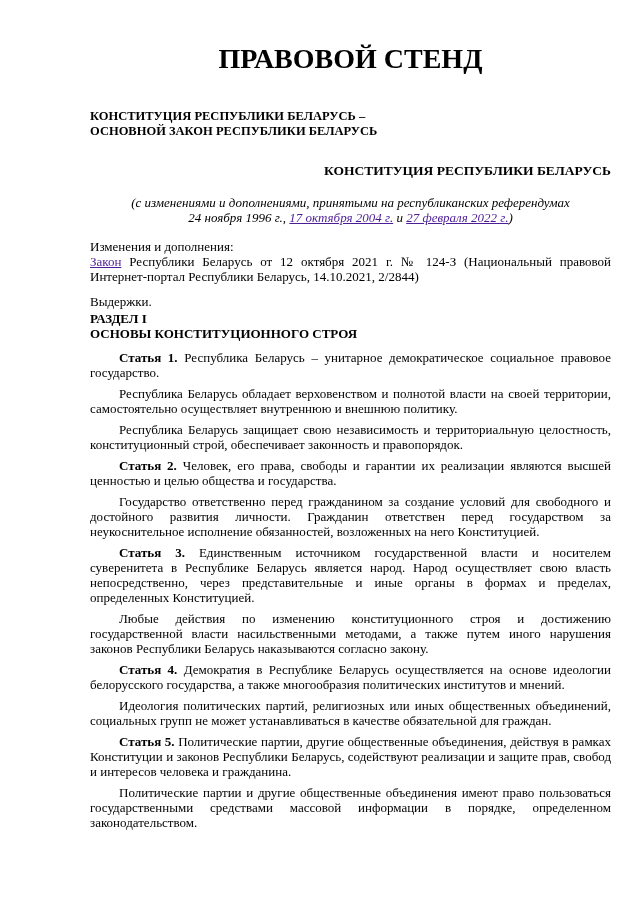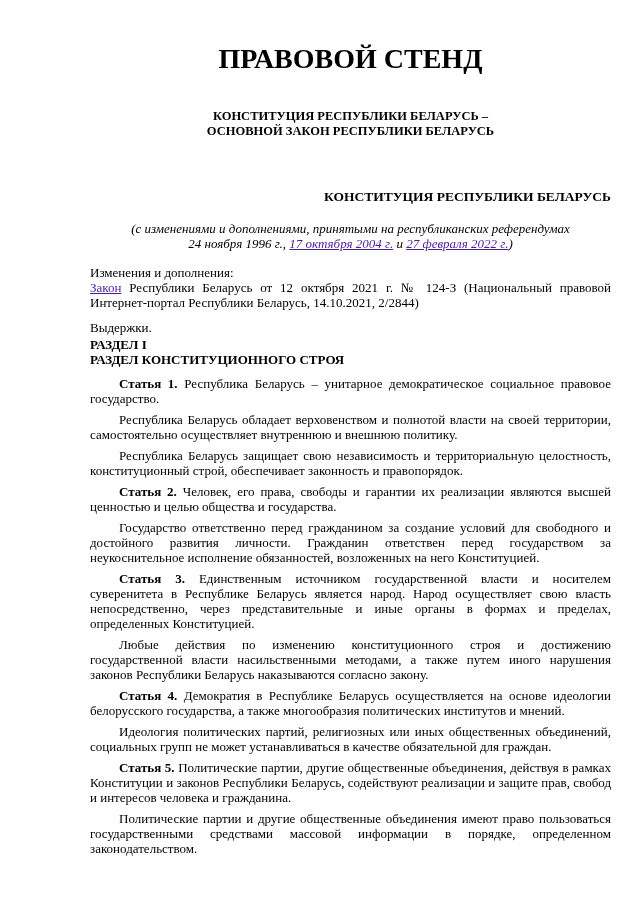--- a/index.html
+++ b/index.html
@@ -24,22 +24,21 @@
     font-size: 28px;
     line-height: 26px;
     font-weight: bold;
     text-align: center;
     margin: 0 0 37px 0;
   }
   .doc-subtitle {
     font-weight: bold;
     font-size: 12.5px;
     line-height: 15px;
-    text-align: center;
-    margin: 0 0 50px 0;
+    margin: 0 0 24px 0;
   }
   .doc-heading {
     font-size: 13.5px;
     line-height: 15px;
     font-weight: bold;
     text-align: right;
     margin: 0 0 17px 0;
   }
   .amendments {
     font-style: italic;
@@ -86,21 +85,21 @@
   </div>
 
   <p class="plain">Изменения и дополнения:</p>
 
   <p class="law-ref"><a class="link">Закон</a><span> Республики Беларусь от 12 октября 2021 г. № 124-З (Национальный правовой Интернет-портал Республики Беларусь, 14.10.2021, 2/2844)</span></p>
 
   <p class="plain excerpts">Выдержки.</p>
 
   <div class="section-heading">
     <div>РАЗДЕЛ I</div>
-    <div>РАЗДЕЛ КОНСТИТУЦИОННОГО СТРОЯ</div>
+    <div>ОСНОВЫ КОНСТИТУЦИОННОГО СТРОЯ</div>
   </div>
 
   <p class="body-p"><b>Статья 1.</b><span> Республика Беларусь – унитарное демократическое социальное правовое государство.</span></p>
   <p class="body-p"><b></b><span>Республика Беларусь обладает верховенством и полнотой власти на своей территории, самостоятельно осуществляет внутреннюю и внешнюю политику.</span></p>
   <p class="body-p"><b></b><span>Республика Беларусь защищает свою независимость и территориальную целостность, конституционный строй, обеспечивает законность и правопорядок.</span></p>
   <p class="body-p"><b>Статья 2.</b><span> Человек, его права, свободы и гарантии их реализации являются высшей ценностью и целью общества и государства.</span></p>
   <p class="body-p"><b></b><span>Государство ответственно перед гражданином за создание условий для свободного и достойного развития личности. Гражданин ответствен перед государством за неукоснительное исполнение обязанностей, возложенных на него Конституцией.</span></p>
   <p class="body-p"><b>Статья 3.</b><span> Единственным источником государственной власти и носителем суверенитета в Республике Беларусь является народ. Народ осуществляет свою власть непосредственно, через представительные и иные органы в формах и пределах, определенных Конституцией.</span></p>
   <p class="body-p"><b></b><span>Любые действия по изменению конституционного строя и достижению государственной власти насильственными методами, а также путем иного нарушения законов Республики Беларусь наказываются согласно закону.</span></p>
   <p class="body-p"><b>Статья 4.</b><span> Демократия в Республике Беларусь осуществляется на основе идеологии белорусского государства, а также многообразия политических институтов и мнений.</span></p>

